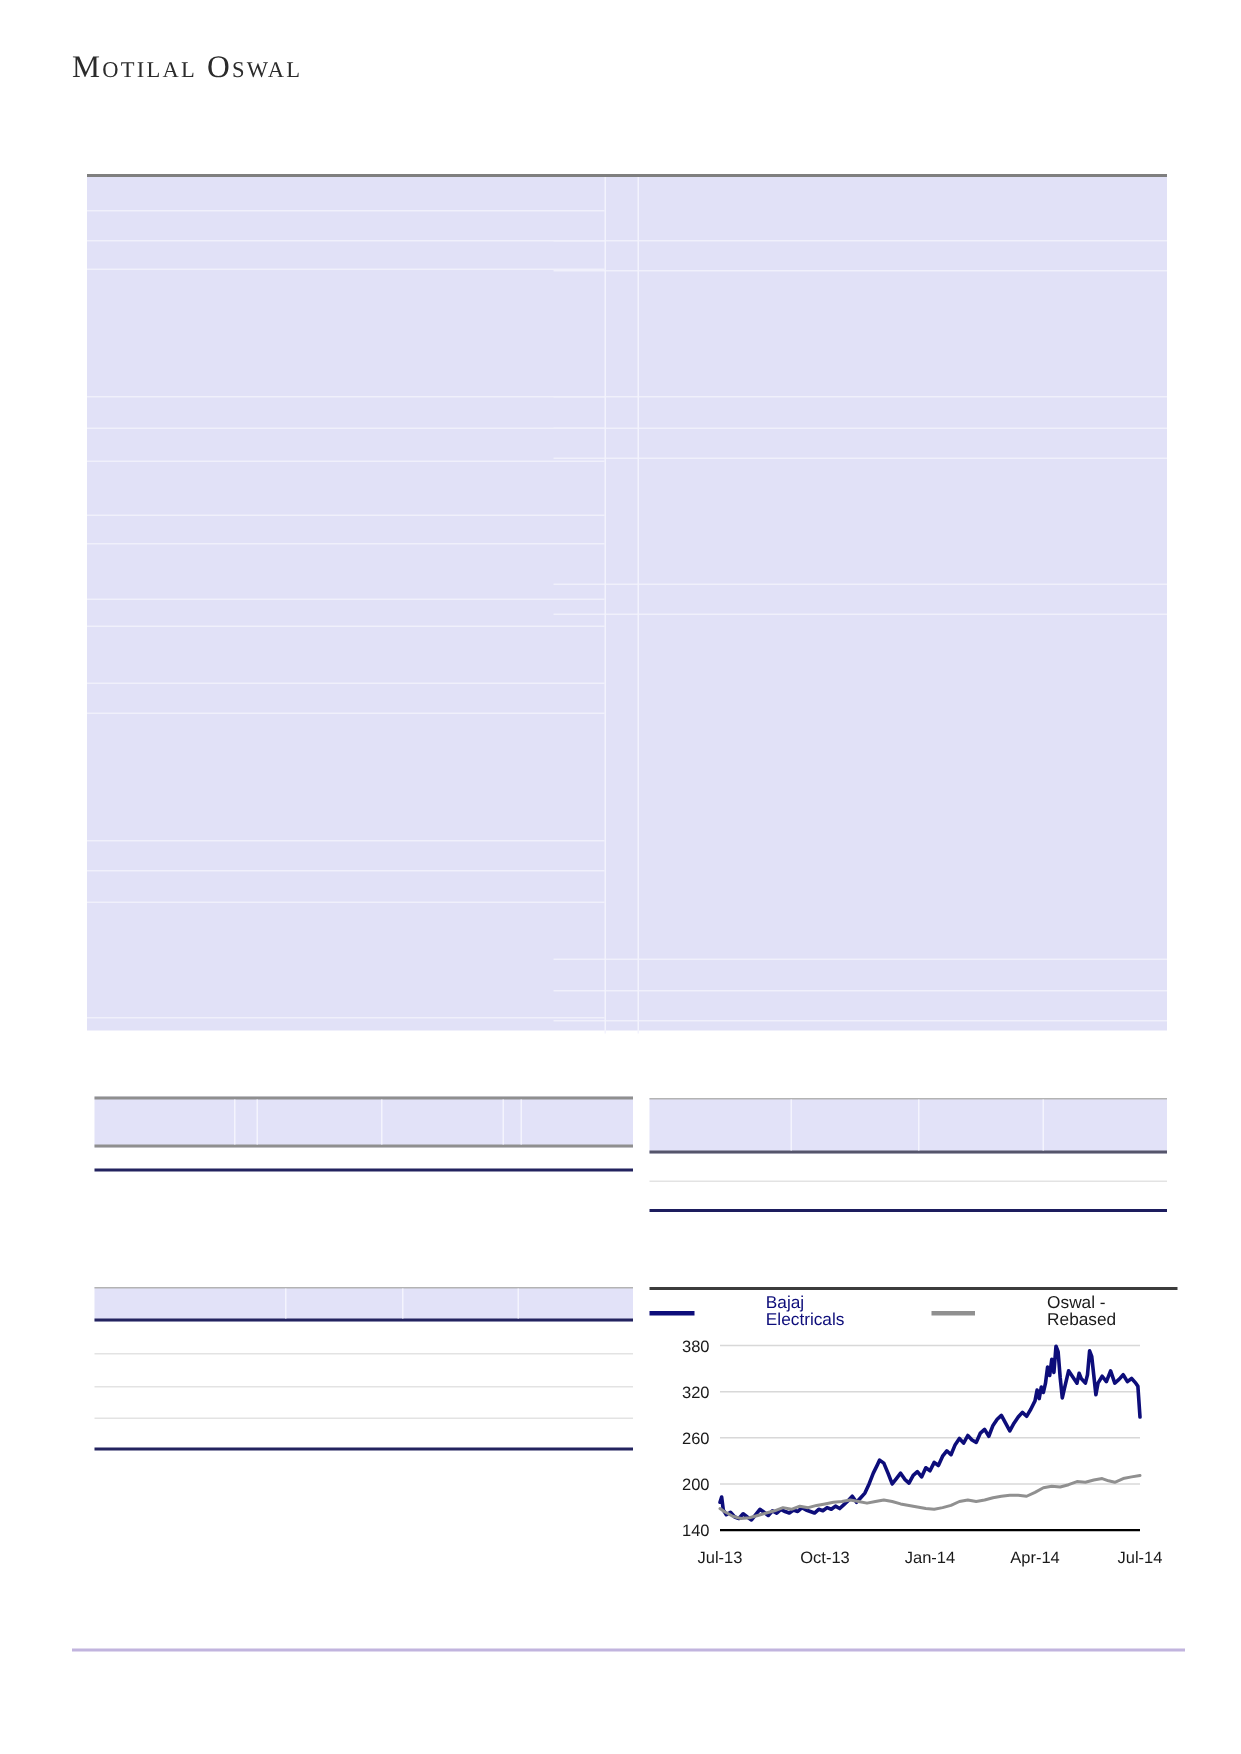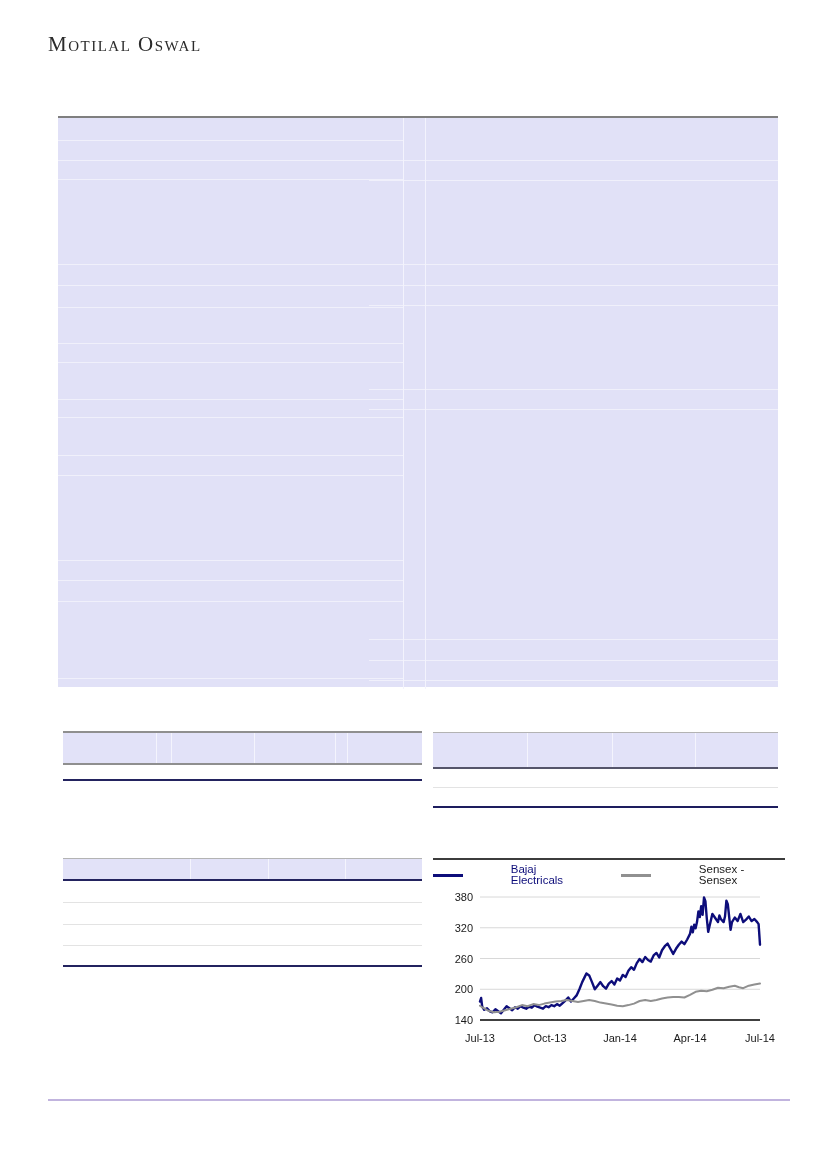--- a/index.html
+++ b/index.html
@@ -105,21 +105,21 @@
   <div class="tline" style="left:433px;top:806px;width:345px;height:2px;background:#1d1d5e;"></div>
 
   <div class="chart-panel">
     <div class="legend" id="chartLegend">
         <div class="legend-item">
           <div class="legend-swatch" style="background: rgb(13, 13, 122);"></div>
           <div class="legend-label" style="color: rgb(13, 13, 122);">Bajaj Electricals</div>
         </div>
         <div class="legend-item">
           <div class="legend-swatch" style="background: rgb(144, 144, 144);"></div>
-          <div class="legend-label" style="color: rgb(26, 26, 26);">Sensex - Sensex</div>
+          <div class="legend-label" style="color: rgb(26, 26, 26);">Oswal - Rebased</div>
         </div>
       </div>
     <svg id="chartSvg" width="352" height="168" viewBox="0 0 352 168">
         <text x="40" y="141" text-anchor="end">140</text>
         <line x1="47" y1="106.25" x2="327" y2="106.25" stroke="#d8d8d8" stroke-width="1"></line>
         <text x="40" y="110.25" text-anchor="end">200</text>
         <line x1="47" y1="75.5" x2="327" y2="75.5" stroke="#d8d8d8" stroke-width="1"></line>
         <text x="40" y="79.5" text-anchor="end">260</text>
         <line x1="47" y1="44.750000000000014" x2="327" y2="44.750000000000014" stroke="#d8d8d8" stroke-width="1"></line>
         <text x="40" y="48.750000000000014" text-anchor="end">320</text>

